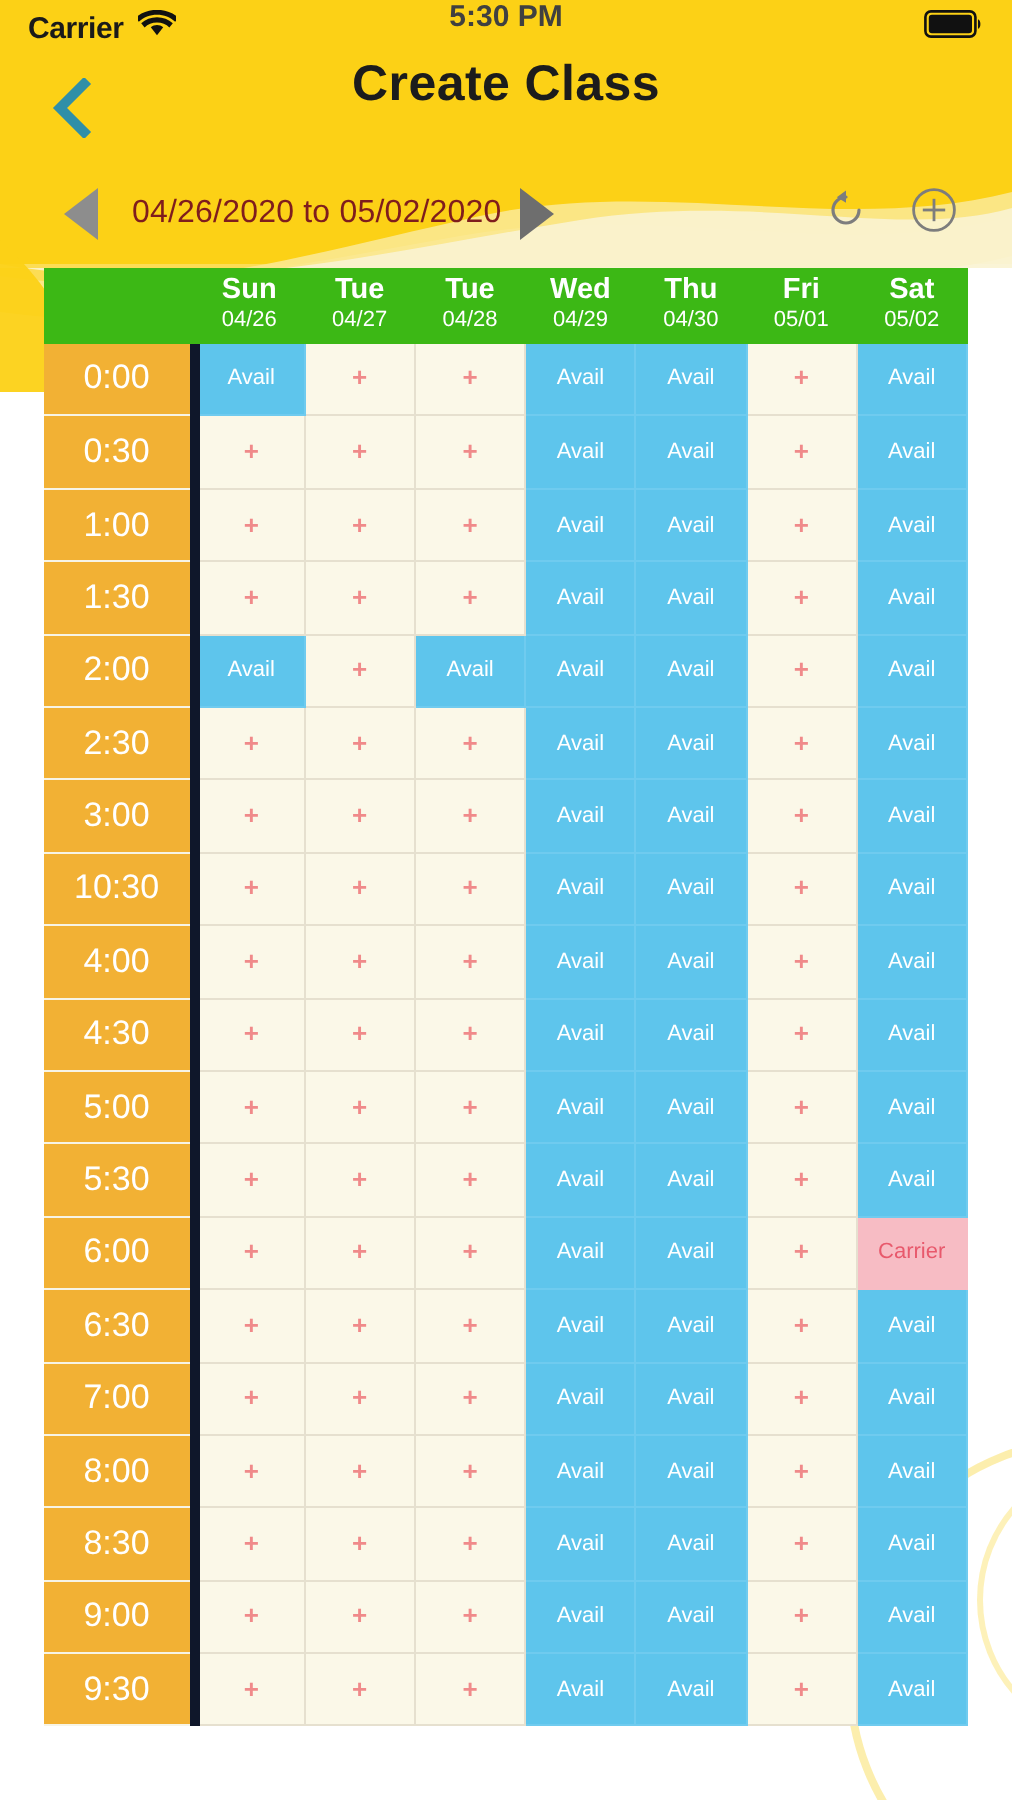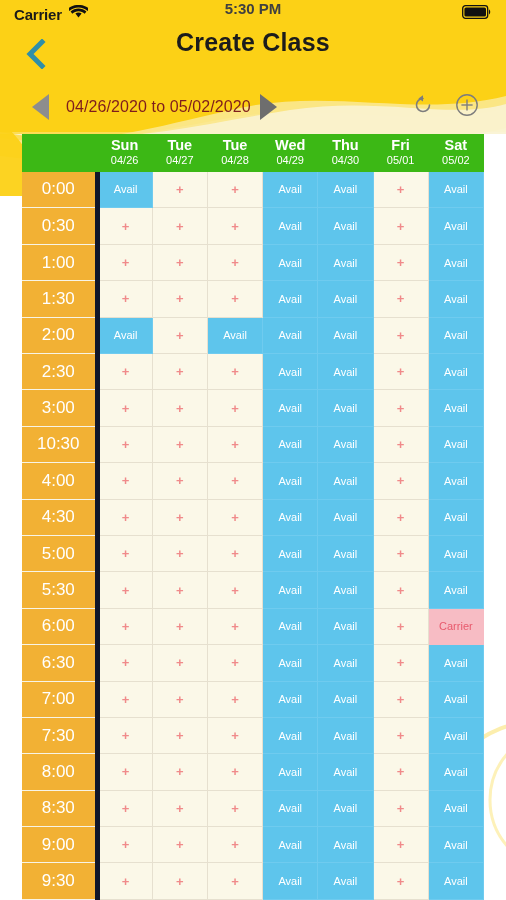--- a/index.html
+++ b/index.html
@@ -432,30 +432,20 @@
             <td class="time">7:00</td>
             <td class="empty"><span class="plus">+</span></td>
             <td class="empty"><span class="plus">+</span></td>
             <td class="empty"><span class="plus">+</span></td>
             <td class="avail">Avail</td>
             <td class="avail">Avail</td>
             <td class="empty"><span class="plus">+</span></td>
             <td class="avail">Avail</td>
           </tr>
           <tr>
-            <td class="time">7:30</td>
-            <td class="empty"><span class="plus">+</span></td>
-            <td class="empty"><span class="plus">+</span></td>
-            <td class="empty"><span class="plus">+</span></td>
-            <td class="avail">Avail</td>
-            <td class="avail">Avail</td>
-            <td class="empty"><span class="plus">+</span></td>
-            <td class="avail">Avail</td>
-          </tr>
-          <tr>
             <td class="time">8:00</td>
             <td class="empty"><span class="plus">+</span></td>
             <td class="empty"><span class="plus">+</span></td>
             <td class="empty"><span class="plus">+</span></td>
             <td class="avail">Avail</td>
             <td class="avail">Avail</td>
             <td class="empty"><span class="plus">+</span></td>
             <td class="avail">Avail</td>
           </tr>
           <tr>

